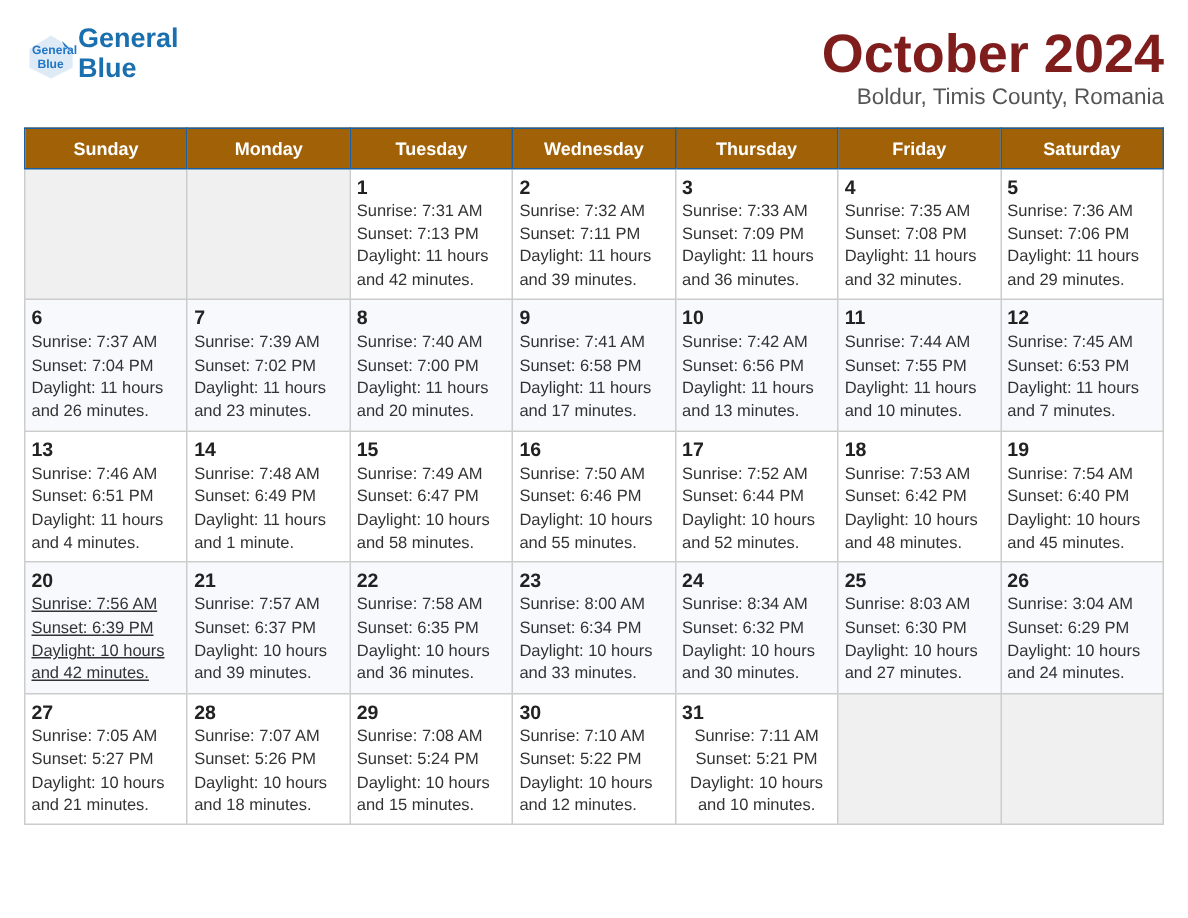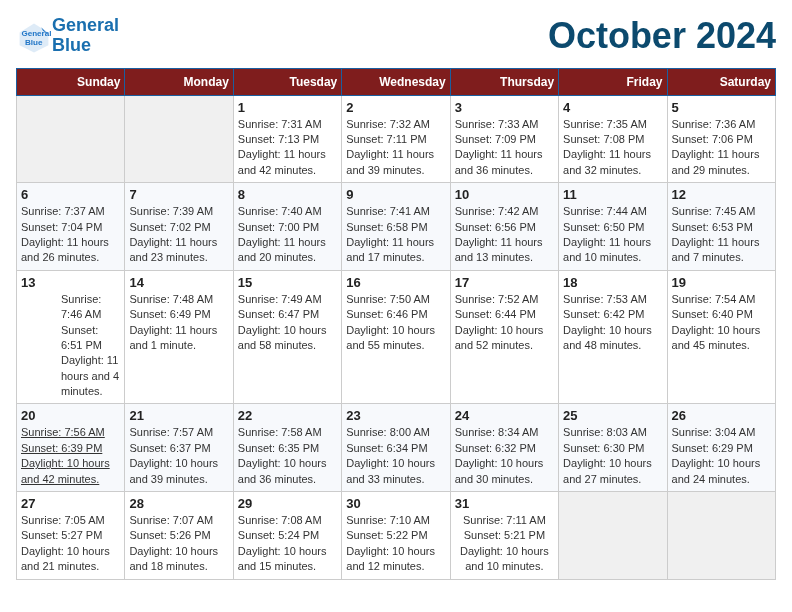--- a/index.html
+++ b/index.html
@@ -33,37 +33,37 @@
     .logo-icon {
       width: 36px;
       height: 36px;
     }
     .title-block {
       text-align: right;
     }
     .calendar-title {
       font-size: 36px;
       font-weight: bold;
-      color: #0c4a6e;
+      color: #7f1d1d;
       line-height: 1.1;
     }
     .calendar-subtitle {
       font-size: 15px;
       color: #555;
     }
     table {
       width: 100%;
       border-collapse: collapse;
       font-size: 11px;
     }
     thead tr th {
-      background: #7f1d1d;
+      background: #a16207;
       color: #fff;
       padding: 6px 4px;
-      text-align: right;
+      text-align: center;
       font-size: 12px;
       font-weight: bold;
       border: 1px solid #1a5fa0;
     }
     tbody tr td {
       border: 1px solid #ccc;
       vertical-align: top;
       padding: 4px 4px;
       min-height: 70px;
       width: 14.28%;
@@ -101,20 +101,21 @@
     </svg>
     <div>
       <div class="logo-text">
         <span>General</span><br>
         <span>Blue</span>
       </div>
     </div>
   </div>
   <div class="title-block">
     <div class="calendar-title">October 2024</div>
+    <div class="calendar-subtitle">Boldur, Timis County, Romania</div>
   </div>
 </div>
 
 <table>
   <thead>
     <tr>
 
     <th>Sunday</th>
         <th>Monday</th>
         <th>Tuesday</th>
@@ -187,34 +188,34 @@
         </td>
         <td>
           <span class="day-num">10</span>
           <div class="day-info" style="white-space: pre-line;">Sunrise: 7:42 AM
 Sunset: 6:56 PM
 Daylight: 11 hours and 13 minutes.</div>
         </td>
         <td>
           <span class="day-num">11</span>
           <div class="day-info" style="white-space: pre-line;">Sunrise: 7:44 AM
-Sunset: 6:50 PM
+Sunset: 7:55 PM
 Daylight: 11 hours and 10 minutes.</div>
         </td>
         <td>
           <span class="day-num">12</span>
           <div class="day-info" style="white-space: pre-line;">Sunrise: 7:45 AM
 Sunset: 6:53 PM
 Daylight: 11 hours and 7 minutes.</div>
         </td>
       </tr>
       <tr>
         <td>
           <span class="day-num">13</span>
-          <div class="day-info" style="white-space: pre-line; margin-left: 40px;">Sunrise: 7:46 AM
+          <div class="day-info" style="white-space: pre-line;">Sunrise: 7:46 AM
 Sunset: 6:51 PM
 Daylight: 11 hours and 4 minutes.</div>
         </td>
         <td>
           <span class="day-num">14</span>
           <div class="day-info" style="white-space: pre-line;">Sunrise: 7:48 AM
 Sunset: 6:49 PM
 Daylight: 11 hours and 1 minute.</div>
         </td>
         <td>

